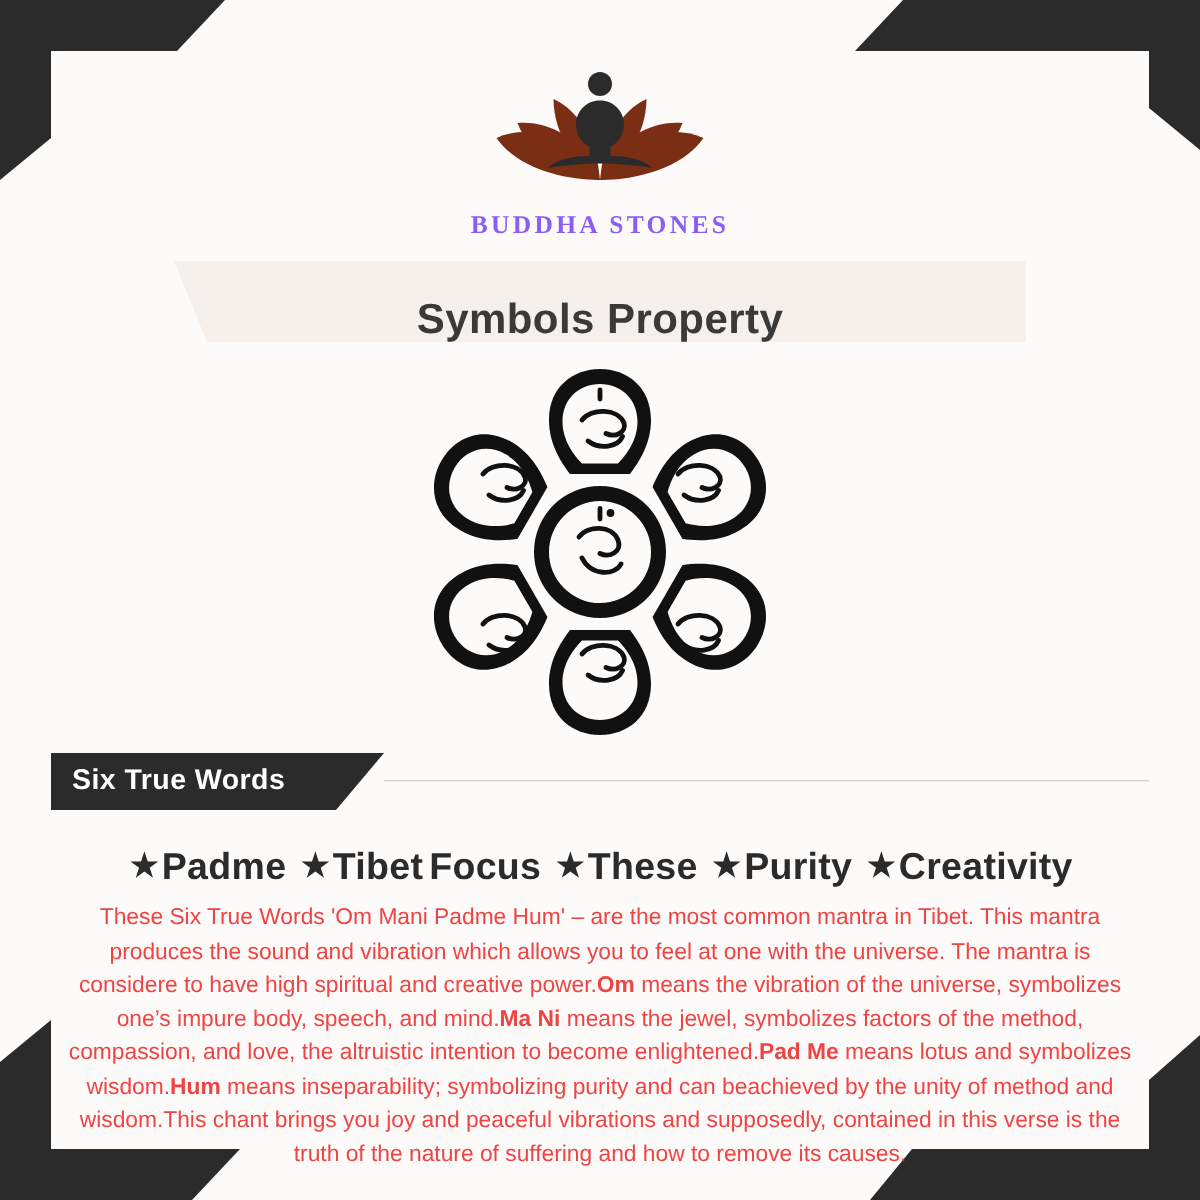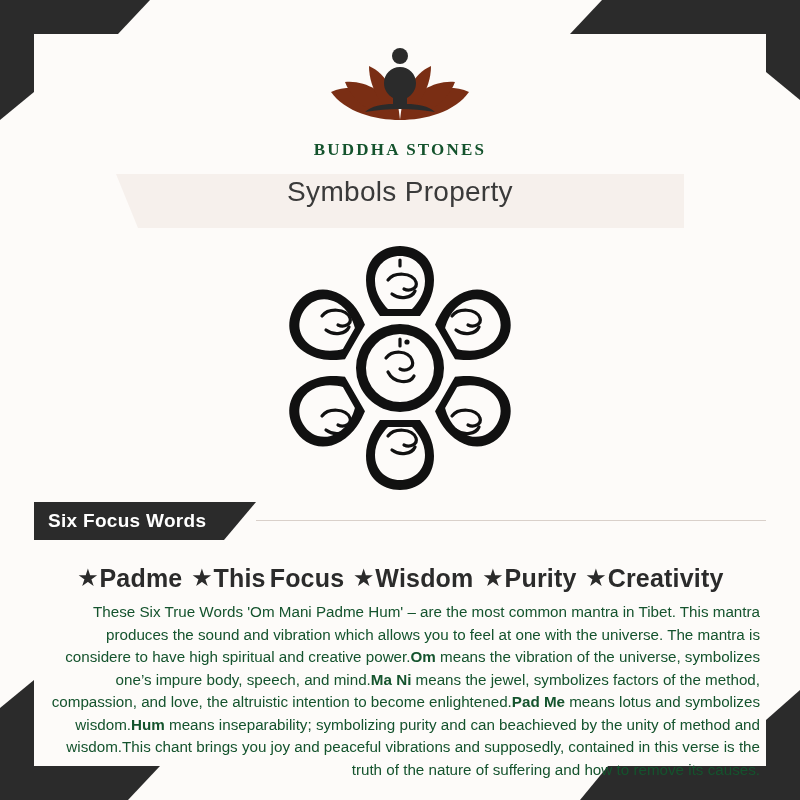--- a/index.html
+++ b/index.html
@@ -81,41 +81,41 @@
     padding-top: 6px;
   }
   .logo-svg {
     display: block;
     margin: 0 auto;
   }
   .brand-name {
     font-size: 17px;
     letter-spacing: 2.2px;
     font-weight: bold;
-    color: #14532d;
+    color: #8b5cf6;
     margin-top: 4px;
     font-family: "Liberation Serif", serif;
   }
 
   
   .title-band {
     position: relative;
     margin: 14px auto 0 auto;
     width: 568px;
     height: 54px;
     background: #f6f0ec;
     clip-path: polygon(0 0, 568px 0, 568px 54px, 22px 54px);
   }
   .title-band-text {
     position: absolute;
     width: 100%;
-    top: 2px;
+    top: 23px;
     text-align: center;
     font-size: 28px;
-    font-weight: normal;
+    font-weight: bold;
     color: #3a3a3a;
     letter-spacing: 0.3px;
   }
 
   
   .mandala-wrap {
     width: 100%;
     text-align: center;
     margin-top: 10px;
     height: 262px;
@@ -170,22 +170,22 @@
   }
   .keywords .kw {
     margin-right: 4px;
   }
 
   
   .body-text {
     margin: 8px 6px 0 6px;
     font-size: 15.2px;
     line-height: 1.48;
-    color: #14532d;
-    text-align: right;
+    color: #ef4444;
+    text-align: center;
   }
   .body-text b {
     font-weight: bold;
   }
 </style>
 </head>
 <body>
 
 <div class="page">
 
@@ -285,24 +285,24 @@
 
           <path d="M148 198 C154 190 172 190 176 200 C178 206 170 210 164 207"></path>
           <path d="M152 212 C160 218 172 216 175 209"></path>
         </g>
       </svg>
     </div>
 
     <div class="label-row">
       <div class="label-rule"></div>
       <div class="section-label">
-        <span>Six Focus Words</span>
+        <span>Six True Words</span>
       </div>
     </div>
 
     <div class="keywords">
-      <span class="star">★</span><span class="kw">Padme</span><span class="star">★</span><span class="kw">This</span><span class="kw">Focus</span><span class="star">★</span><span class="kw">Wisdom</span><span class="star">★</span><span class="kw">Purity</span><span class="star">★</span><span class="kw">Creativity</span>
+      <span class="star">★</span><span class="kw">Padme</span><span class="star">★</span><span class="kw">Tibet</span><span class="kw">Focus</span><span class="star">★</span><span class="kw">These</span><span class="star">★</span><span class="kw">Purity</span><span class="star">★</span><span class="kw">Creativity</span>
     </div>
 
     <div class="body-text"><span>These Six True Words 'Om Mani Padme Hum' – are the most common mantra in Tibet. This mantra produces the sound and vibration which allows you to feel at one with the universe. The mantra is considere to have high spiritual and creative power.</span><b>Om</b><span>  means the vibration of the universe, symbolizes one’s impure body, speech, and mind.</span><b>Ma Ni</b><span> means the jewel, symbolizes factors of the method, compassion, and love, the altruistic intention to become enlightened.</span><b>Pad Me</b><span> means lotus and symbolizes wisdom.</span><b>Hum</b><span> means inseparability; symbolizing purity and can beachieved by the unity of method and wisdom.This chant brings you joy and peaceful vibrations and supposedly, contained in this verse is the truth of the nature of suffering and how to remove its causes.</span></div>
 
   </div>
 </div>
 
 </body></html>

